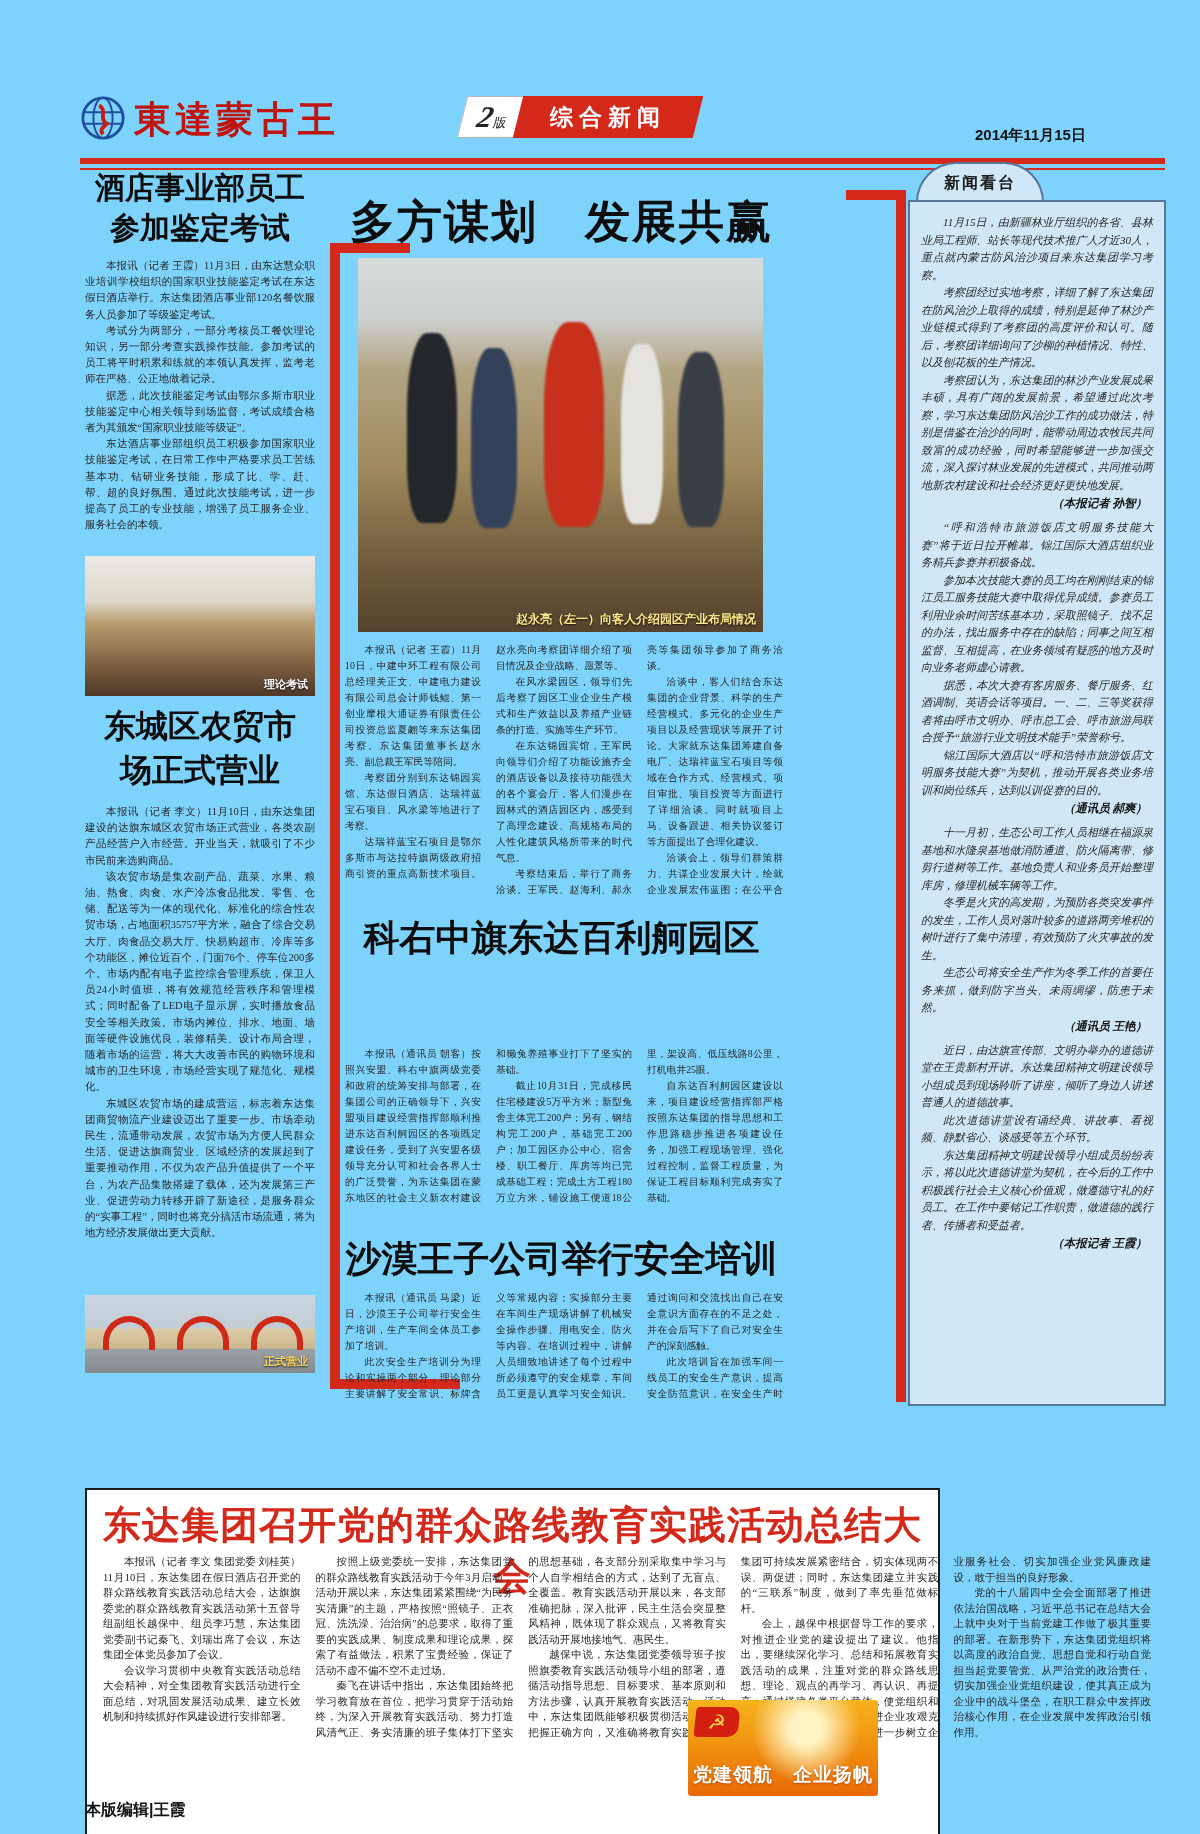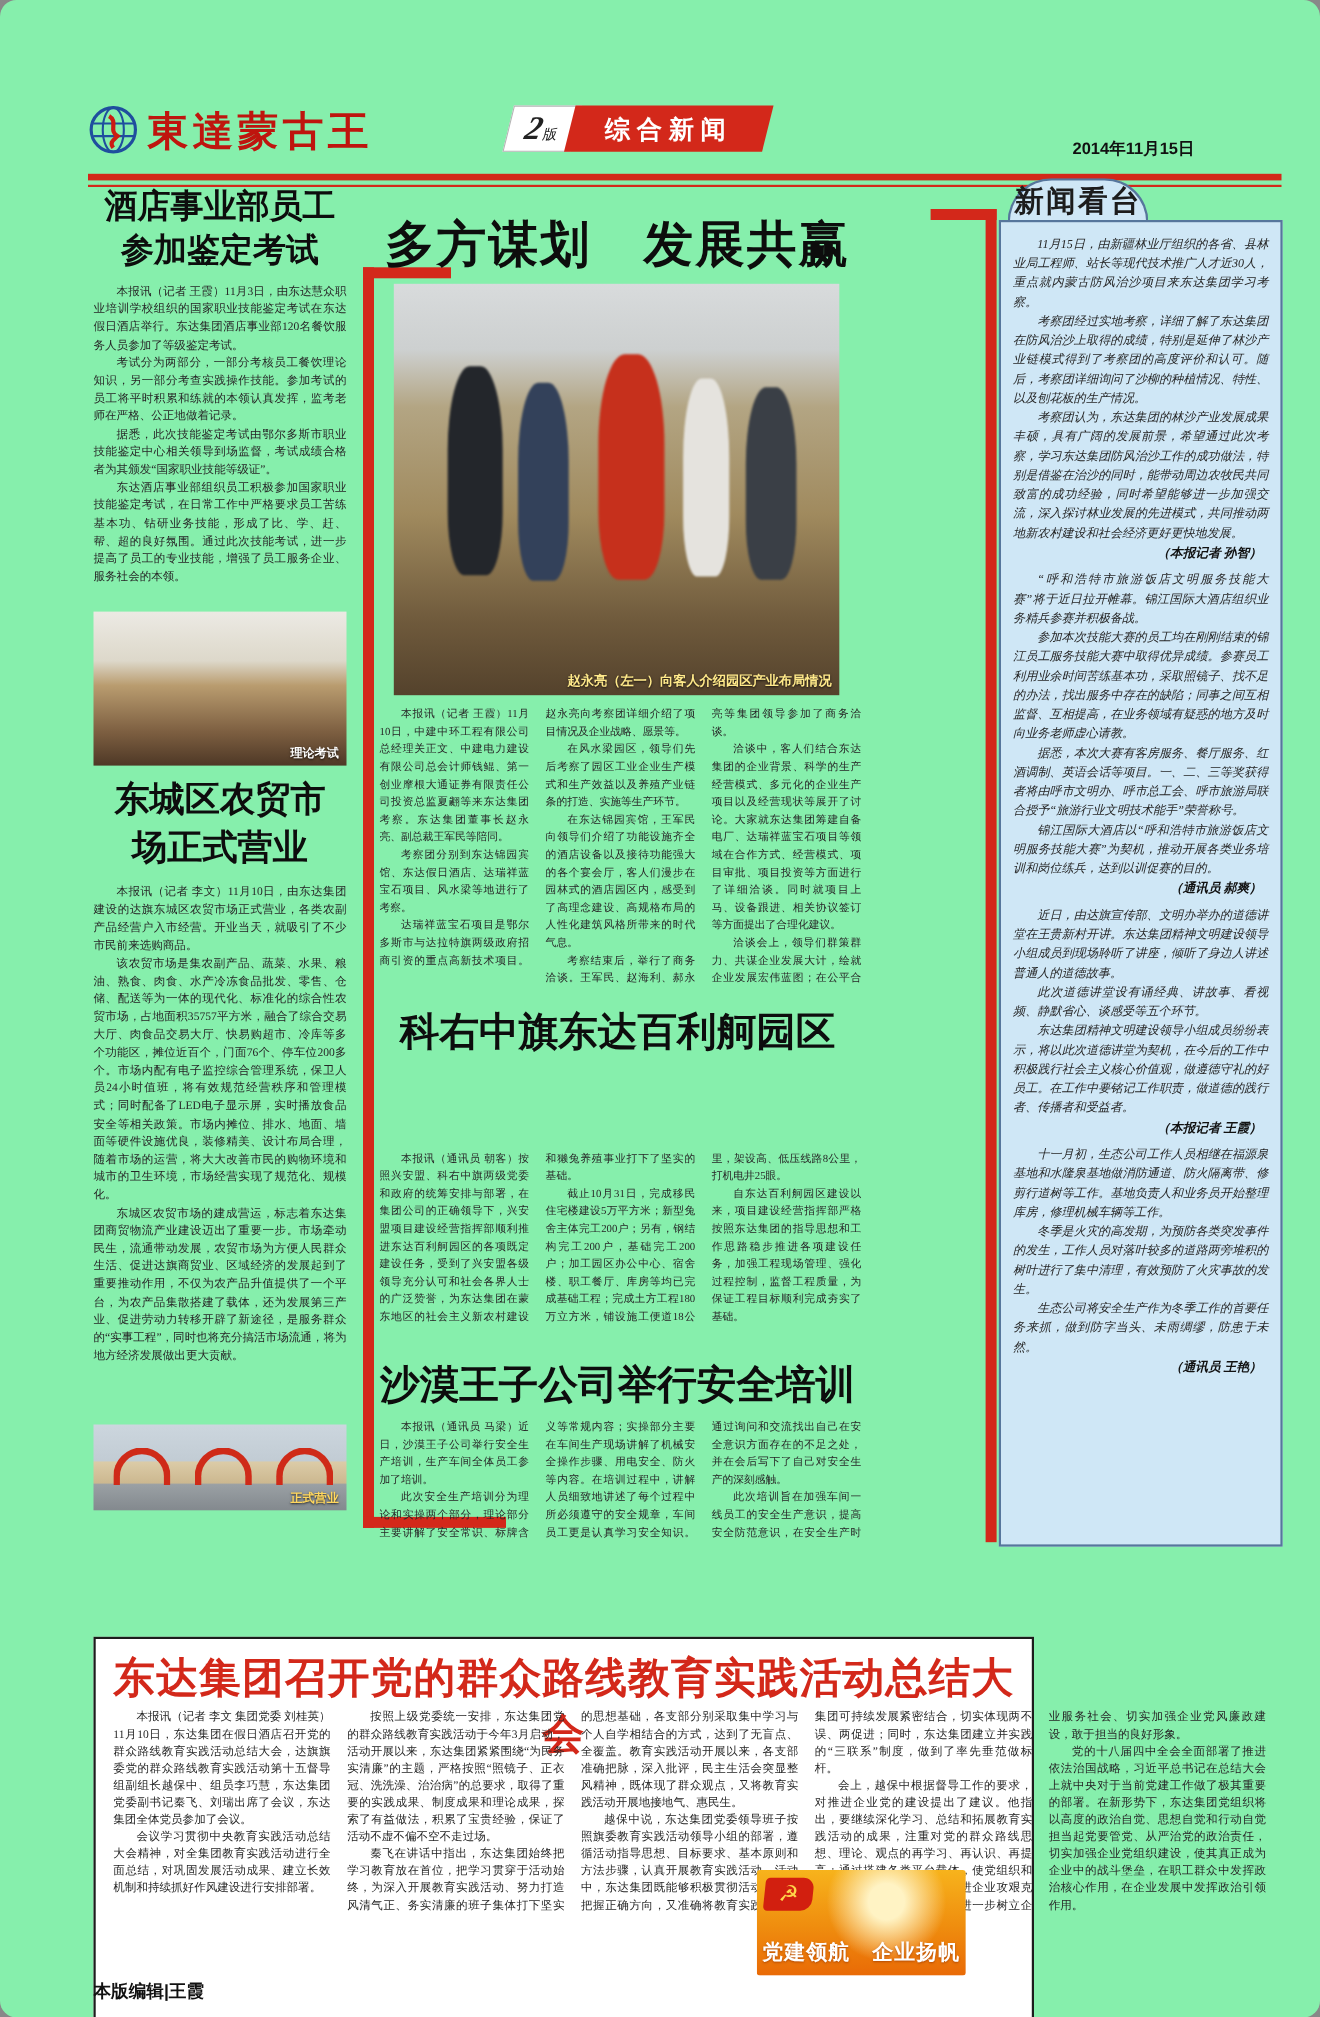--- a/index.html
+++ b/index.html
@@ -1,20 +1,20 @@
 <!DOCTYPE html>
 <html><head>
 <meta charset="utf-8">
 <style>
   * { margin:0; padding:0; box-sizing:border-box; }
   html,body { background:#888; }
   .page {
     position:relative; width:1200px; height:1834px; margin:0 auto;
-    background:#86efac; overflow:hidden;
-    font-family:"Liberation Serif","DejaVu Serif",serif; color:#222;border-radius:15px;
+    background:#7dd3fc; overflow:hidden;
+    font-family:"Liberation Serif","DejaVu Serif",serif; color:#222;
   }
   .z { position:absolute; }
   .hl { font-family:"Liberation Sans","DejaVu Sans",sans-serif; font-weight:900; color:#0d0d0d; text-align:center; }
   .tl { display:block; }
   .bt  { font-size:10.5px; line-height:16.2px; text-align:justify; color:#262626; overflow:hidden; }
   .btc { font-size:9.8px;  line-height:16px;   text-align:justify; color:#262626; overflow:hidden; }
   .btb { font-size:10.5px; line-height:15.5px; text-align:justify; color:#262626; overflow:hidden; }
   .bt p, .btc p, .btb p, .sb-paras p { text-indent:2em; }
   .cols3 { column-count:3; column-gap:15px; column-fill:auto; }
   .red { background:#d3281a; }
@@ -70,21 +70,21 @@
   #bodyC  { left:345px; top:642px; width:438px; height:262px; }
   #titleD { left:340px; top:912px; width:443px; font-size:36px; line-height:52px; }
   #bodyD  { left:345px; top:1046px; width:438px; height:180px; }
   #titleE { left:340px; top:1236px; width:443px; font-size:36px; line-height:46px; }
   #bodyE  { left:345px; top:1290px; width:438px; height:118px; }
 
   
   #sidebarTab { left:916px; top:162px; width:128px; height:40px; background:#cfe7f6;
                 border:2px solid #56769c; border-bottom:none; border-radius:60px 60px 0 0;
                 display:flex; align-items:center; justify-content:center; }
-  #sidebarTab span { font-size:27px; font-weight:900; letter-spacing:2px; color:#1c1c1c;
+  #sidebarTab span { font-size:16px; font-weight:900; letter-spacing:2px; color:#1c1c1c;
                      font-family:"Liberation Sans","DejaVu Sans",sans-serif; }
   #sidebarBox { left:908px; top:200px; width:258px; height:1206px; background:#cfe7f6;
                 border:2px solid #56769c; padding:12px 11px; overflow:hidden; }
   .sb-item { margin-bottom:6px; }
   .sb-paras { font-size:11px; line-height:17.5px; text-align:justify; color:#262626;font-style:italic; }
   .byline { text-align:right; font-weight:bold; font-style:italic; font-size:11.5px;
             padding-right:6px; line-height:19px; color:#111; }
 
   
   #bottomBox { left:85px; top:1488px; width:855px; height:356px; background:#fff;
@@ -227,33 +227,33 @@
       <div class="sb-paras">
           <p>“呼和浩特市旅游饭店文明服务技能大赛”将于近日拉开帷幕。锦江国际大酒店组织业务精兵参赛并积极备战。</p>
           <p>参加本次技能大赛的员工均在刚刚结束的锦江员工服务技能大赛中取得优异成绩。参赛员工利用业余时间苦练基本功，采取照镜子、找不足的办法，找出服务中存在的缺陷；同事之间互相监督、互相提高，在业务领域有疑惑的地方及时向业务老师虚心请教。</p>
           <p>据悉，本次大赛有客房服务、餐厅服务、红酒调制、英语会话等项目。一、二、三等奖获得者将由呼市文明办、呼市总工会、呼市旅游局联合授予“旅游行业文明技术能手”荣誉称号。</p>
           <p>锦江国际大酒店以“呼和浩特市旅游饭店文明服务技能大赛”为契机，推动开展各类业务培训和岗位练兵，达到以训促赛的目的。</p>
         </div>
       <p class="byline">（通讯员 郝爽）</p>
     </div>
     <div class="sb-item">
       <div class="sb-paras">
+          <p>十一月初，生态公司工作人员相继在福源泉基地和水隆泉基地做消防通道、防火隔离带、修剪行道树等工作。基地负责人和业务员开始整理库房，修理机械车辆等工作。</p>
+          <p>冬季是火灾的高发期，为预防各类突发事件的发生，工作人员对落叶较多的道路两旁堆积的树叶进行了集中清理，有效预防了火灾事故的发生。</p>
+          <p>生态公司将安全生产作为冬季工作的首要任务来抓，做到防字当头、未雨绸缪，防患于未然。</p>
+        </div>
+      <p class="byline">（通讯员 王艳）</p>
+    </div>
+    <div class="sb-item">
+      <div class="sb-paras">
           <p>近日，由达旗宣传部、文明办举办的道德讲堂在王贵新村开讲。东达集团精神文明建设领导小组成员到现场聆听了讲座，倾听了身边人讲述普通人的道德故事。</p>
           <p>此次道德讲堂设有诵经典、讲故事、看视频、静默省心、谈感受等五个环节。</p>
           <p>东达集团精神文明建设领导小组成员纷纷表示，将以此次道德讲堂为契机，在今后的工作中积极践行社会主义核心价值观，做遵德守礼的好员工。在工作中要铭记工作职责，做道德的践行者、传播者和受益者。</p>
         </div>
       <p class="byline">（本报记者 王霞）</p>
-    </div>
-    <div class="sb-item">
-      <div class="sb-paras">
-          <p>十一月初，生态公司工作人员相继在福源泉基地和水隆泉基地做消防通道、防火隔离带、修剪行道树等工作。基地负责人和业务员开始整理库房，修理机械车辆等工作。</p>
-          <p>冬季是火灾的高发期，为预防各类突发事件的发生，工作人员对落叶较多的道路两旁堆积的树叶进行了集中清理，有效预防了火灾事故的发生。</p>
-          <p>生态公司将安全生产作为冬季工作的首要任务来抓，做到防字当头、未雨绸缪，防患于未然。</p>
-        </div>
-      <p class="byline">（通讯员 王艳）</p>
     </div>
   </div>
 
   <div id="bottomBox" class="z">
     <h1 id="bottomTitle" class="hl">东达集团召开党的群众路线教育实践活动总结大会</h1>
     <div id="bottomBody" class="btb">
         <p>本报讯（记者 李文 集团党委 刘桂英）11月10日，东达集团在假日酒店召开党的群众路线教育实践活动总结大会，达旗旗委党的群众路线教育实践活动第十五督导组副组长越保中、组员李巧慧，东达集团党委副书记秦飞、刘瑞出席了会议，东达集团全体党员参加了会议。</p>
         <p>会议学习贯彻中央教育实践活动总结大会精神，对全集团教育实践活动进行全面总结，对巩固发展活动成果、建立长效机制和持续抓好作风建设进行安排部署。</p>
         <p>按照上级党委统一安排，东达集团党的群众路线教育实践活动于今年3月启动，活动开展以来，东达集团紧紧围绕“为民务实清廉”的主题，严格按照“照镜子、正衣冠、洗洗澡、治治病”的总要求，取得了重要的实践成果、制度成果和理论成果，探索了有益做法，积累了宝贵经验，保证了活动不虚不偏不空不走过场。</p>
         <p>秦飞在讲话中指出，东达集团始终把学习教育放在首位，把学习贯穿于活动始终，为深入开展教育实践活动、努力打造风清气正、务实清廉的班子集体打下坚实的思想基础，各支部分别采取集中学习与个人自学相结合的方式，达到了无盲点、全覆盖。教育实践活动开展以来，各支部准确把脉，深入批评，民主生活会突显整风精神，既体现了群众观点，又将教育实践活动开展地接地气、惠民生。</p>

